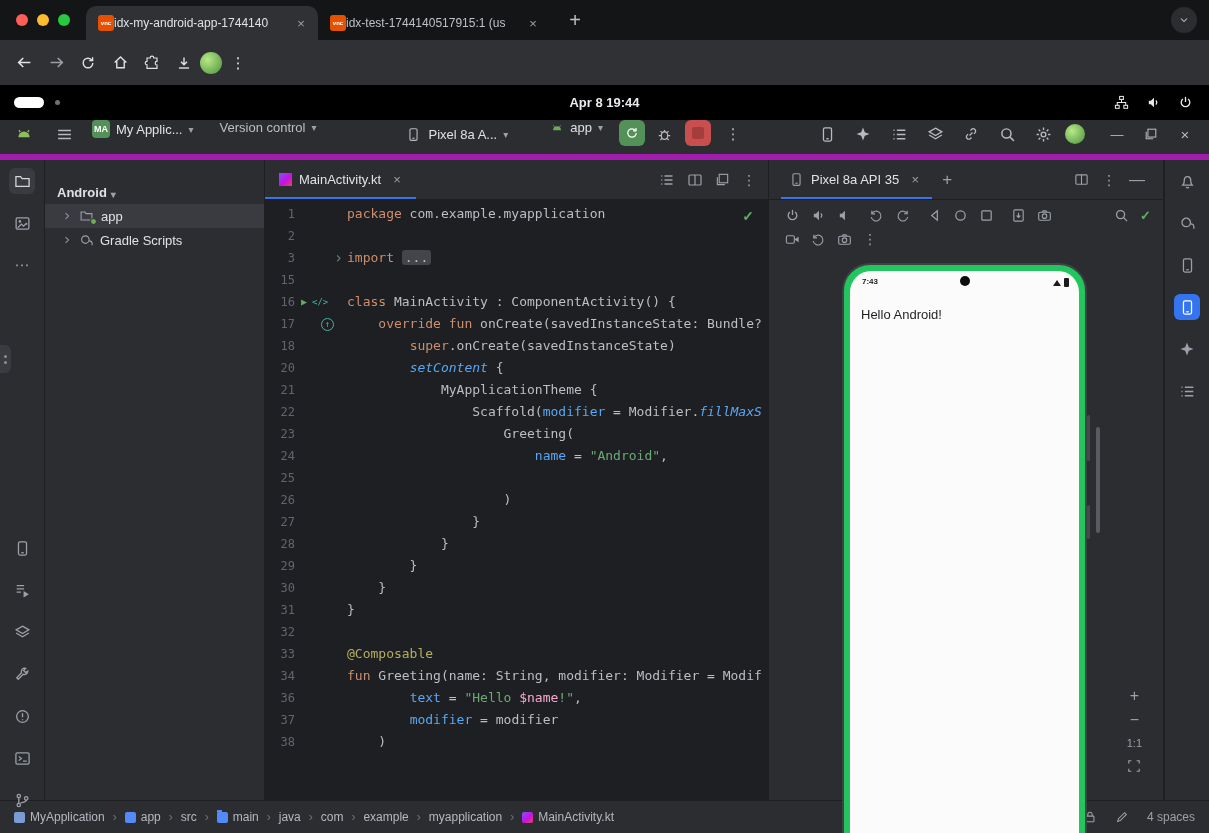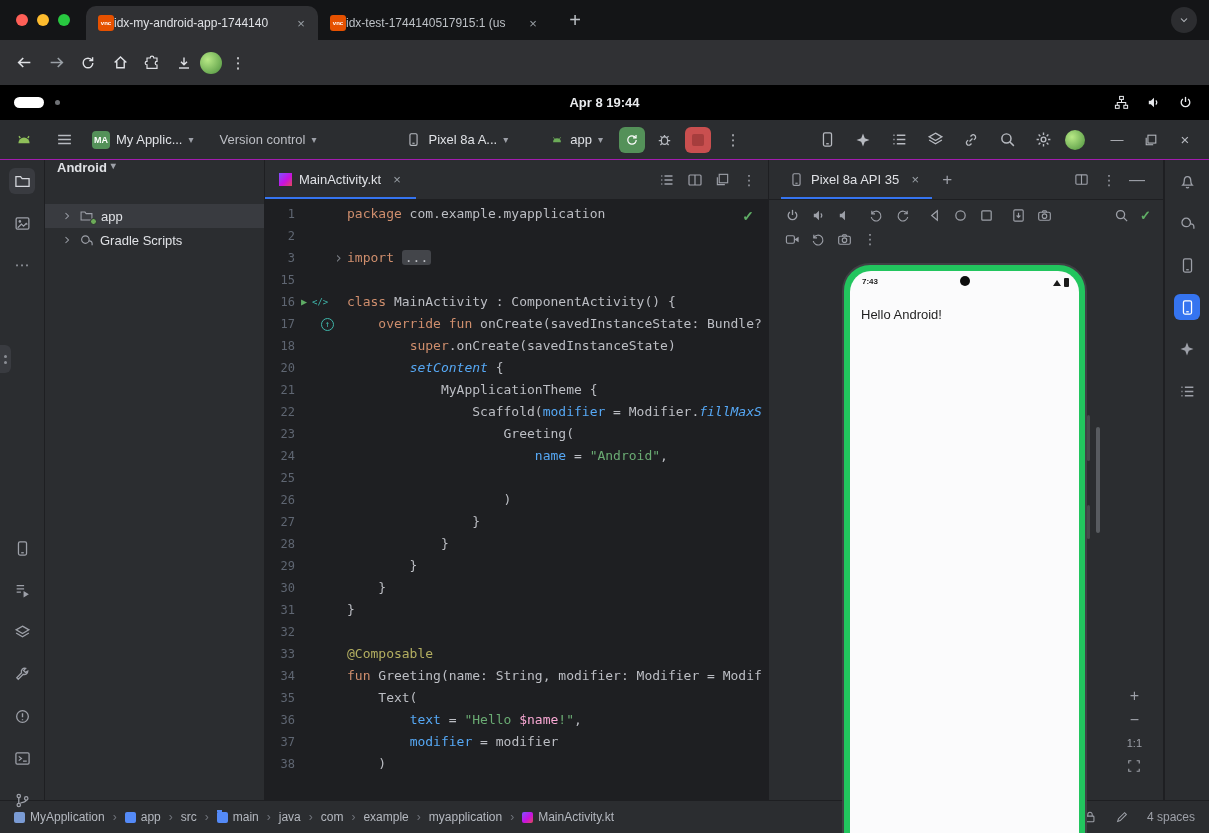--- a/index.html
+++ b/index.html
@@ -27,42 +27,42 @@
   .omni-ic{color:#bdc1c6;display:flex;align-items:center}
   .star{font-size:17px;color:#bdc1c6}
   .avatar{width:22px;height:22px;border-radius:50%;background:radial-gradient(circle at 35% 35%,#b8e986,#4a8f3c);flex:none}
   
   .vncbar{height:35px;background:#000;display:flex;align-items:center;position:relative;color:#e8eaed}
   .vnc-pill{width:30px;height:11px;background:#fff;border-radius:6px;margin-left:14px}
   .vnc-dot{width:5px;height:5px;background:#6f7276;border-radius:50%;margin-left:11px}
   .vnc-clock{position:absolute;left:0;right:0;text-align:center;font-size:13px;font-weight:bold;pointer-events:none}
   .vnc-right{margin-left:auto;display:flex;gap:17px;padding-right:16px;align-items:center}
   
-  .idetoolbar{height:40px;background:#2b2d30;border-bottom:1px solid #a21caf;display:flex;align-items:center;padding:0 10px;font-size:13px}
+  .idetoolbar{height:40px;background:#2b2d30;border-bottom:6px solid #a21caf;display:flex;align-items:flex-start;padding:0 10px;font-size:13px}
   .tb-ic{width:28px;height:28px;display:flex;align-items:center;justify-content:center;color:#b7bac0;flex:none}
   .widget{display:flex;align-items:center;gap:6px;color:#dfe1e5}
   .chev{color:#9da0a8;font-size:10px}
   .ma-badge{width:18px;height:18px;border-radius:4px;background:#549159;color:#fff;font-size:9px;font-weight:bold;display:flex;align-items:center;justify-content:center}
   .runbtn{width:26px;height:26px;border-radius:6px;background:#549159;color:#fff;display:flex;align-items:center;justify-content:center}
   .stopbtn{width:26px;height:26px;border-radius:6px;background:#c94f4f;display:flex;align-items:center;justify-content:center}
   .stopbtn i{display:block;width:12px;height:12px;background:#a63d3d;border-radius:2px}
   .tb-right{margin-left:auto;display:flex;align-items:center;gap:8px}
   .winbtns{display:flex;align-items:center;gap:6px;margin-left:10px;color:#b7bac0}
   
   .ide-main{display:flex;height:640px;background:#2b2d30;position:relative}
   .stripe{width:45px;flex:none;display:flex;flex-direction:column;align-items:center;padding-top:8px;gap:16px;border-right:1px solid #1e1f22}
   .stripe.right{border-right:none;border-left:1px solid #1e1f22}
   .stripe-ic{width:26px;height:26px;display:flex;align-items:center;justify-content:center;color:#9da0a8;border-radius:6px;flex:none}
   .stripe-ic.open{background:#393b40;color:#d5d7dd}
   .stripe-ic.active{background:#3574f0;color:#fff}
   .drag-handle{position:absolute;left:0;top:185px;width:11px;height:28px;background:#393b40;border-radius:0 6px 6px 0;display:flex;flex-direction:column;align-items:center;justify-content:center;gap:3px}
   .drag-handle i{width:3px;height:3px;border-radius:50%;background:#8b8e95}
   
   .project{width:220px;flex:none;border-right:1px solid #1e1f22;display:flex;flex-direction:column}
-  .proj-header{height:40px;display:flex;align-items:flex-start;gap:4px;padding:0 12px;font-weight:bold;font-size:13px}
+  .proj-header{height:40px;display:flex;align-items:flex-end;gap:4px;padding:0 12px;font-weight:bold;font-size:13px}
   .tree{padding-top:4px;font-size:13px}
   .tree-row{height:24px;display:flex;align-items:center;gap:6px;padding-left:16px}
   .tree-row.selected{background:#393b40}
   .tw-chev{color:#9da0a8;font-size:12px}
   .app-ico{position:relative;width:16px;height:14px;color:#9da0a8}
   .app-ico b{position:absolute;right:-2px;bottom:-2px;width:7px;height:7px;border-radius:50%;background:#6cab58;border:1px solid #2b2d30}
   
   .editor{flex:1;min-width:0;display:flex;flex-direction:column;background:#1e1f22;border-right:1px solid #1e1f22}
   .ed-tabs{height:40px;background:#2b2d30;display:flex;align-items:center;border-bottom:1px solid #1e1f22}
   .ed-tab{height:100%;display:flex;align-items:center;gap:7px;padding:0 10px 0 14px;font-size:13px;box-shadow:inset 0 -2px 0 #3574f0}
@@ -615,21 +615,20 @@
         <div class="code-line"><span class="ln-num">25</span><span class="ln-mark"></span></div>
         <div class="code-line"><span class="ln-num">26</span><span class="ln-mark"></span><span class="ln-code"><span class="tok-pl">                    )</span></span></div>
         <div class="code-line"><span class="ln-num">27</span><span class="ln-mark"></span><span class="ln-code"><span class="tok-pl">                }</span></span></div>
         <div class="code-line"><span class="ln-num">28</span><span class="ln-mark"></span><span class="ln-code"><span class="tok-pl">            }</span></span></div>
         <div class="code-line"><span class="ln-num">29</span><span class="ln-mark"></span><span class="ln-code"><span class="tok-pl">        }</span></span></div>
         <div class="code-line"><span class="ln-num">30</span><span class="ln-mark"></span><span class="ln-code"><span class="tok-pl">    }</span></span></div>
         <div class="code-line"><span class="ln-num">31</span><span class="ln-mark"></span><span class="ln-code"><span class="tok-pl">}</span></span></div>
         <div class="code-line"><span class="ln-num">32</span><span class="ln-mark"></span><span class="ln-code"></span></div>
         <div class="code-line"><span class="ln-num">33</span><span class="ln-mark"></span><span class="ln-code"><span class="tok-ann">@Composable</span></span></div>
         <div class="code-line"><span class="ln-num">34</span><span class="ln-mark"></span><span class="ln-code"><span class="tok-kw">fun</span><span class="tok-pl"> Greeting(name: String, modifier: Modifier = Modif</span></span></div>
-        <div class="code-line"><span class="ln-num">35</span><span class="ln-mark"></span><span class="ln-code"><span class="tok-pl">    Text(</span></span></div>
         <div class="code-line"><span class="ln-num">36</span><span class="ln-mark"></span><span class="ln-code"><span class="tok-pl">        </span><span class="tok-named">text</span><span class="tok-pl"> = </span><span class="tok-str">"Hello </span><span class="tok-tmpl">$name</span><span class="tok-str">!"</span><span class="tok-pl">,</span></span></div>
         <div class="code-line"><span class="ln-num">37</span><span class="ln-mark"></span><span class="ln-code"><span class="tok-pl">        </span><span class="tok-named">modifier</span><span class="tok-pl"> = modifier</span></span></div>
         <div class="code-line"><span class="ln-num">38</span><span class="ln-mark"></span><span class="ln-code"><span class="tok-pl">    )</span></span></div>
       </div>
   </div>
 
   <div class="device">
     <div class="dev-tabs">
       <div class="dev-tab">
         <span style="color:#9da0a8">

